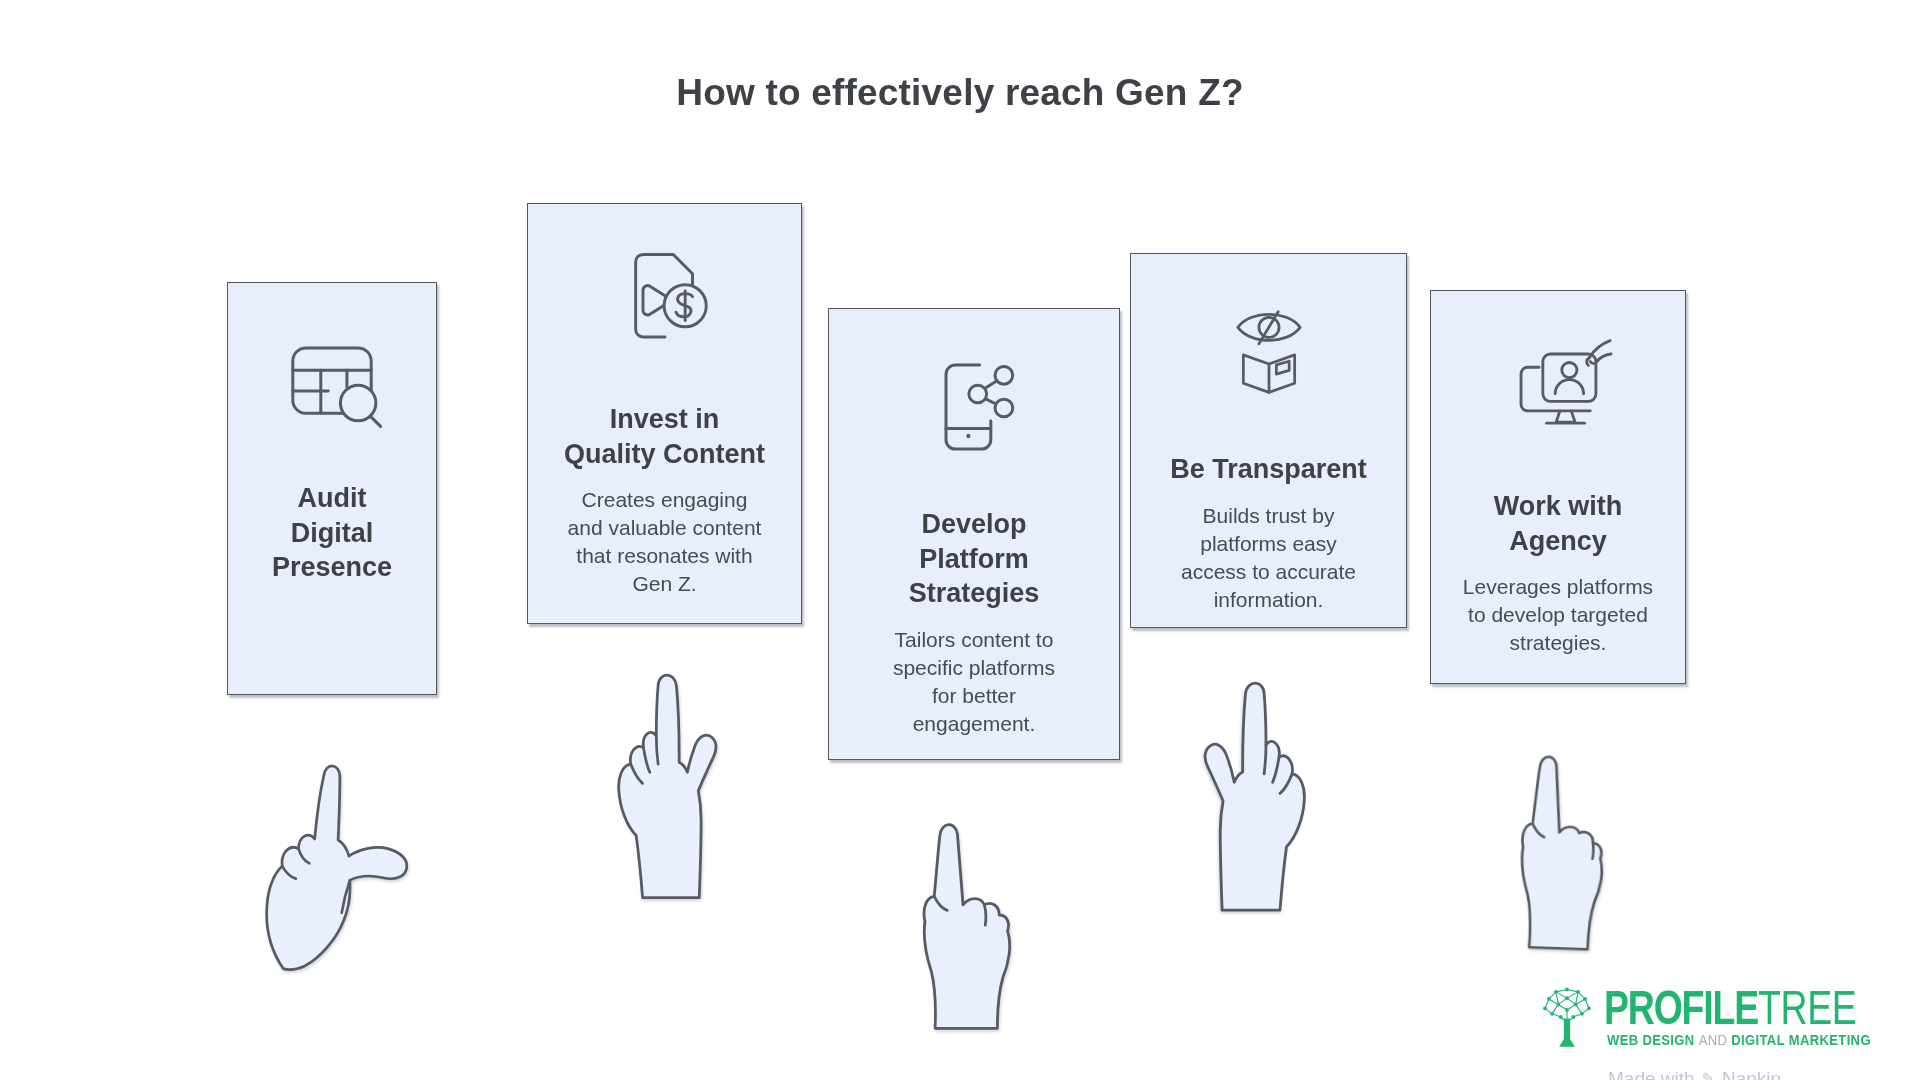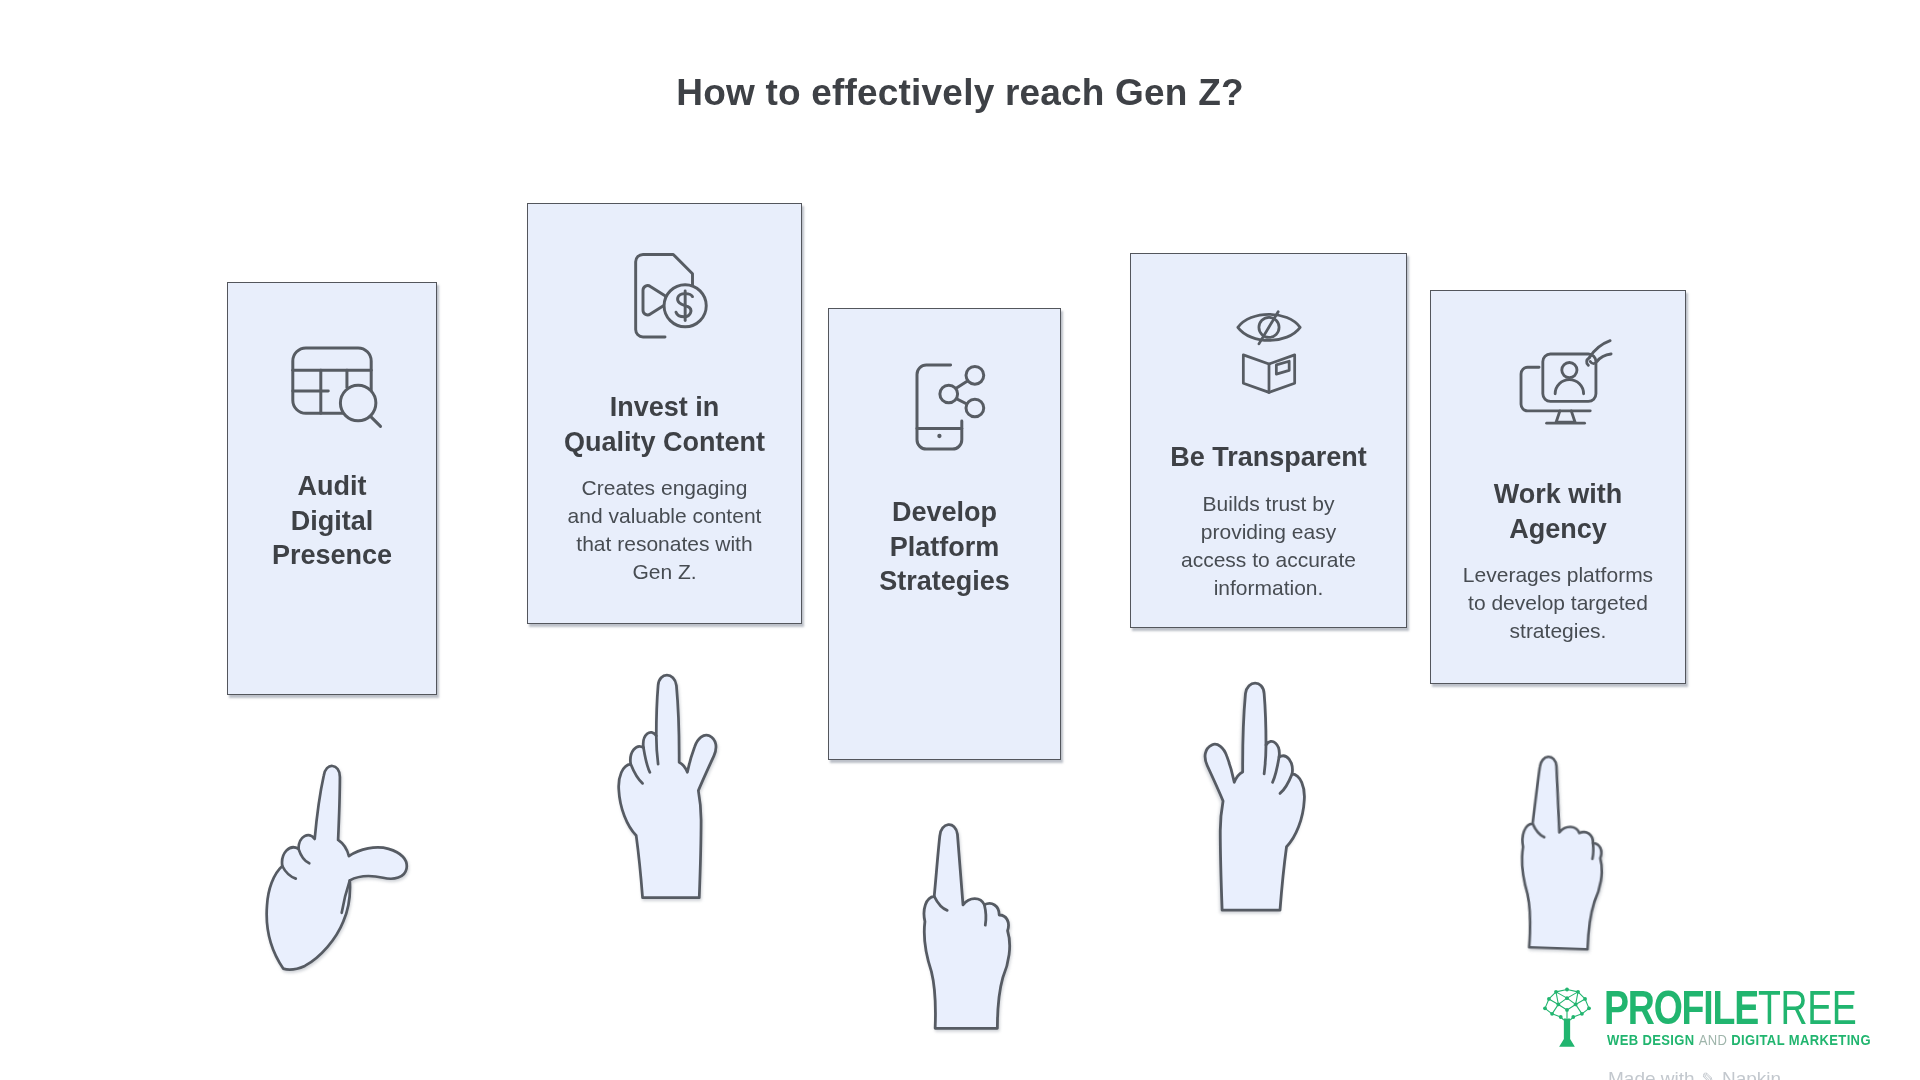--- a/index.html
+++ b/index.html
@@ -18,21 +18,21 @@
     background: #e8eefb; border: 1.6px solid #53565c;
     box-shadow: 1.5px 2.5px 2px rgba(122,130,146,0.5);
     text-align: center; padding: 0 26px;
   }
   .icon-box {
     height: 126px; margin-top: 36px;
     display: flex; align-items: center; justify-content: center;
   }
   .card h2 {
     font-size: 27px; font-weight: 700; color: #3e4146;
-    line-height: 1.28; margin: 24px 0 0; white-space: pre-line;
+    line-height: 1.28; margin: 36px 0 0; white-space: pre-line;
   }
   .card p {
     font-size: 21px; font-weight: 400; color: #474c52;
     line-height: 1.34; margin: 15px 0 0; white-space: pre-line;
   }
   .hand { position: absolute; }
   .hand svg { width: 100%; height: 100%; filter: drop-shadow(1px 2px 1.5px rgba(120,128,144,0.35)); }
   .mirrored svg { transform: scaleX(-1); }
   .tilted svg { transform: rotate(2deg); }
 
@@ -95,52 +95,56 @@
       </svg>
     </div>
     <h2>Invest in
 Quality Content</h2>
     <p>Creates engaging
 and valuable content
 that resonates with
 Gen Z.</p>
   </section>
 
-  <section class="card" style="left:828px; top:308px; width:233px; height:452px;">
+  <section class="card" style="left:828px; top:308px; width:292px; height:452px;">
     <div class="icon-box">
       <svg width="112" height="112" viewBox="0 0 120 120" fill="none" stroke="#575c63" stroke-width="3.2" stroke-linecap="round" stroke-linejoin="round">
         <path d="M66 14 H40 a10 10 0 0 0 -10 10 v70 a10 10 0 0 0 10 10 h28 a10 10 0 0 0 10 -10 V74"></path>
         <line x1="30" y1="82" x2="78" y2="82"></line>
         <circle cx="54" cy="90" r="2.3" fill="#575c63" stroke="none"></circle>
         <line x1="64" y1="44" x2="92" y2="26"></line>
         <line x1="64" y1="46" x2="92" y2="60"></line>
         <circle cx="64" cy="45" r="9.5" fill="#e8eefb"></circle>
         <circle cx="92" cy="25" r="9.5" fill="#e8eefb"></circle>
         <circle cx="92" cy="60" r="9.5" fill="#e8eefb"></circle>
       </svg>
     </div>
     <h2>Develop
 Platform
 Strategies</h2>
+    <p>Tailors content to
+specific platforms
+for better
+engagement.</p>
   </section>
 
   <section class="card" style="left:1130px; top:253px; width:277px; height:375px;">
     <div class="icon-box">
       <svg width="110" height="110" viewBox="0 0 120 120" fill="none" stroke="#575c63" stroke-width="3" stroke-linecap="round" stroke-linejoin="round">
         <path d="M26 32 C40 13 80 13 94 32 C80 51 40 51 26 32 Z"></path>
         <circle cx="60" cy="32" r="11" fill="#e8eefb"></circle>
         <line x1="70" y1="15" x2="49" y2="50"></line>
         <path d="M32 62 L60 72 L60 103 L32 93 Z"></path>
         <path d="M60 72 L88 62 L88 93 L60 103"></path>
         <path d="M68 73 L82 69 L82 79 L68 83 Z"></path>
       </svg>
     </div>
     <h2>Be Transparent</h2>
     <p>Builds trust by
-providing easy
+platforms easy
 access to accurate
 information.</p>
   </section>
 
   <section class="card" style="left:1430px; top:290px; width:256px; height:394px;">
     <div class="icon-box">
       <svg width="114" height="110" viewBox="0 0 120 116" fill="none" stroke="#575c63" stroke-width="3" stroke-linecap="round" stroke-linejoin="round">
         <path d="M40 34 H28 a7 7 0 0 0 -7 7 v32 a7 7 0 0 0 7 7 h66"></path>
         <rect x="44" y="20" width="56" height="50" rx="8" fill="#e8eefb"></rect>
         <circle cx="72" cy="37" r="8"></circle>

